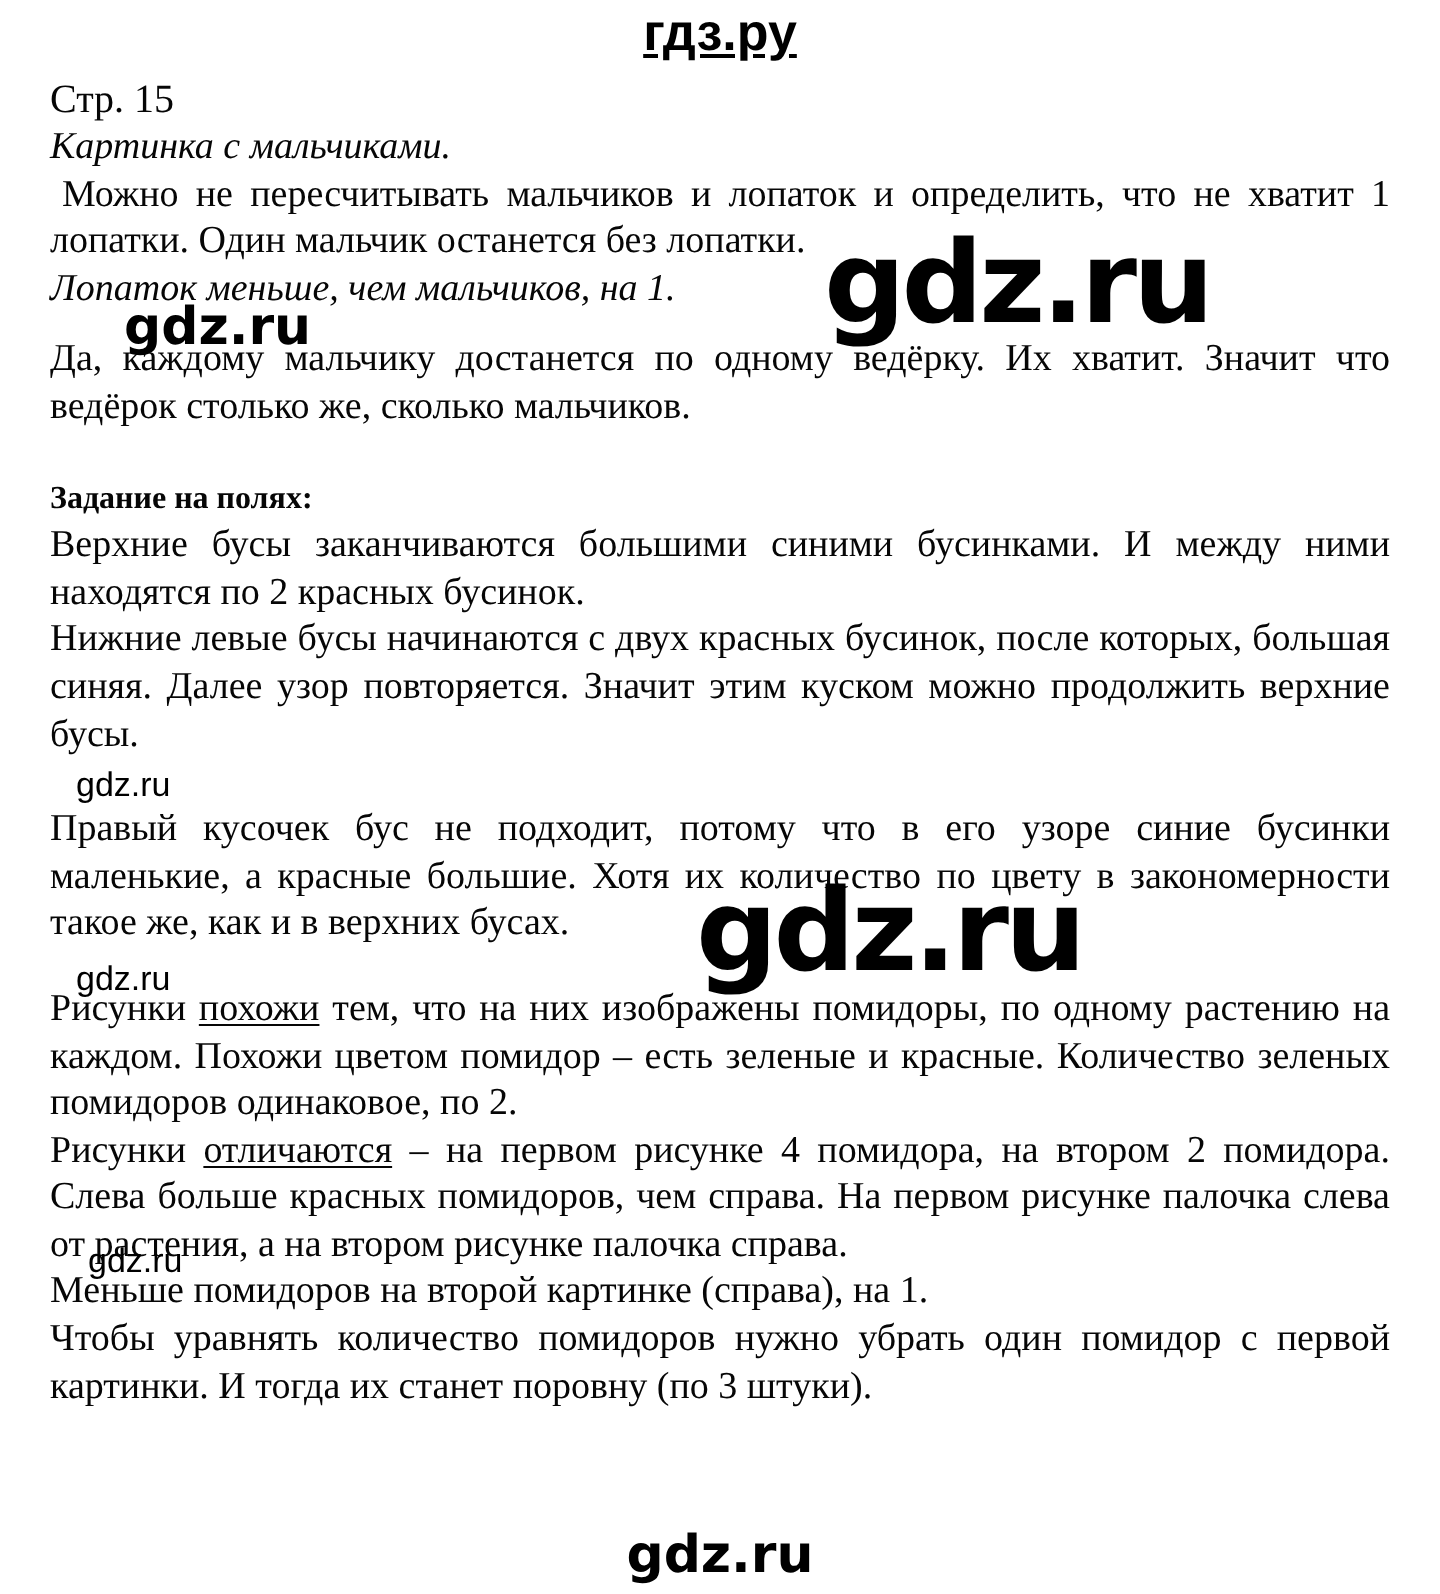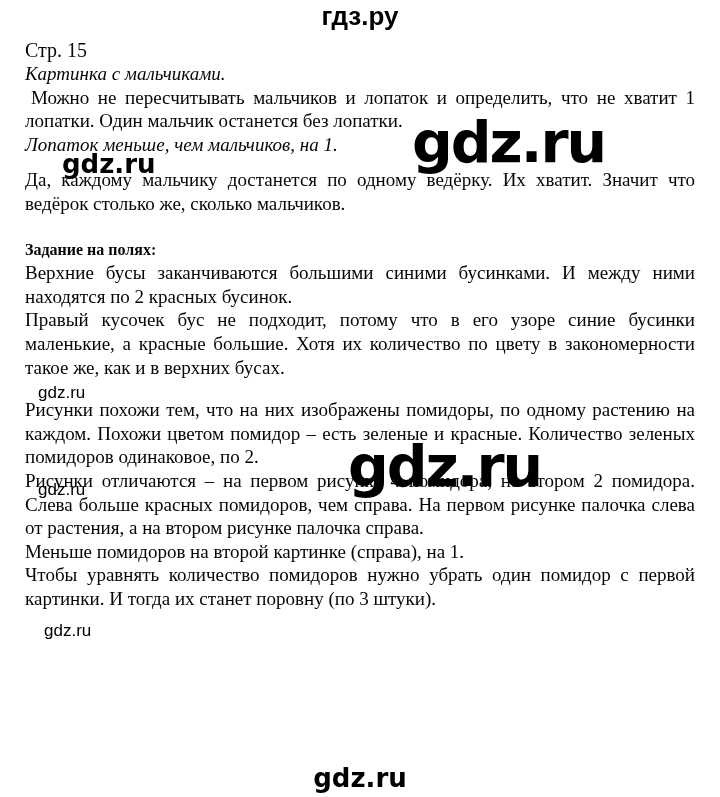--- a/index.html
+++ b/index.html
@@ -15,20 +15,21 @@
   .site-header {
     padding-top:2px;
     text-align:center;
   }
   .site-logo-top {
     font-family:"Liberation Sans", sans-serif;
     font-weight:bold;
     font-size:26px;
     line-height:28px;
     color:#000;
+    text-decoration:underline;
   }
 
   .content {
     padding:8px 25px 0 25px;
     font-size:19px;
     line-height:23.6px;
     text-align:justify;
   }
   .page-title {
     font-size:20px;
@@ -45,21 +46,21 @@
   .gap-sm  { margin-bottom:12px;font-style:italic; }
   .gap-md  { margin-bottom:19px; }
   .gap-lg  { margin-bottom:22px; }
   .gap-xl  { margin-bottom:24px; }
   .section-heading {
     font-size:16px;
     font-weight:bold;
     line-height:23.6px;
     text-align:left;
   }
-  .underline { text-underline-offset:2px; }
+  .underline { text-decoration:underline; text-underline-offset:2px; }
 
   .wm {
     position:absolute;
     color:#000;
     white-space:nowrap;
     line-height:1;
   }
   .wm-big {
     font-family:"DejaVu Sans", sans-serif;
     font-weight:bold;
@@ -107,20 +108,21 @@
   <div class="content">
     <div class="page-title">Стр. 15</div>
     <div class="caption">Картинка с мальчиками.</div>
 
     <p class="body-p indent-first">Можно не пересчитывать мальчиков и лопаток и определить, что не хватит 1 лопатки. Один мальчик останется без лопатки.</p>
     <p class="body-p gap-sm">Лопаток меньше, чем мальчиков, на 1.</p>
     <p class="body-p gap-lg">Да, каждому мальчику достанется по одному ведёрку. Их хватит. Значит что ведёрок столько же, сколько мальчиков.</p>
 
     <div class="section-heading">Задание на полях:</div>
     <p class="body-p">Верхние бусы заканчиваются большими синими бусинками. И между ними находятся по 2 красных бусинок.</p>
+    <p class="body-p gap-xl">Нижние левые бусы начинаются с двух красных бусинок, после которых, большая синяя. Далее узор повторяется. Значит этим куском можно продолжить верхние бусы.</p>
     <p class="body-p gap-md">Правый кусочек бус не подходит, потому что в его узоре синие бусинки маленькие, а красные большие. Хотя их количество по цвету в закономерности такое же, как и в верхних бусах.</p>
 
     <p class="body-p"><span>Рисунки </span><span class="underline">похожи</span><span> тем, что на них изображены помидоры, по одному растению на каждом. Похожи цветом помидор – есть зеленые и красные. Количество зеленых помидоров одинаковое, по 2.</span></p>
     <p class="body-p"><span>Рисунки </span><span class="underline">отличаются</span><span> – на первом рисунке 4 помидора, на втором 2 помидора. Слева больше красных помидоров, чем справа. На первом рисунке палочка слева от растения, а на втором рисунке палочка справа.</span></p>
     <p class="body-p">Меньше помидоров на второй картинке (справа), на 1.</p>
     <p class="body-p">Чтобы уравнять количество помидоров нужно убрать один помидор с первой картинки. И тогда их станет поровну (по 3 штуки).</p>
   </div>
 
   <span class="wm wm-big wm-big-1">gdz.ru</span>
   <span class="wm wm-small-bold wm-small-bold-1">gdz.ru</span>

